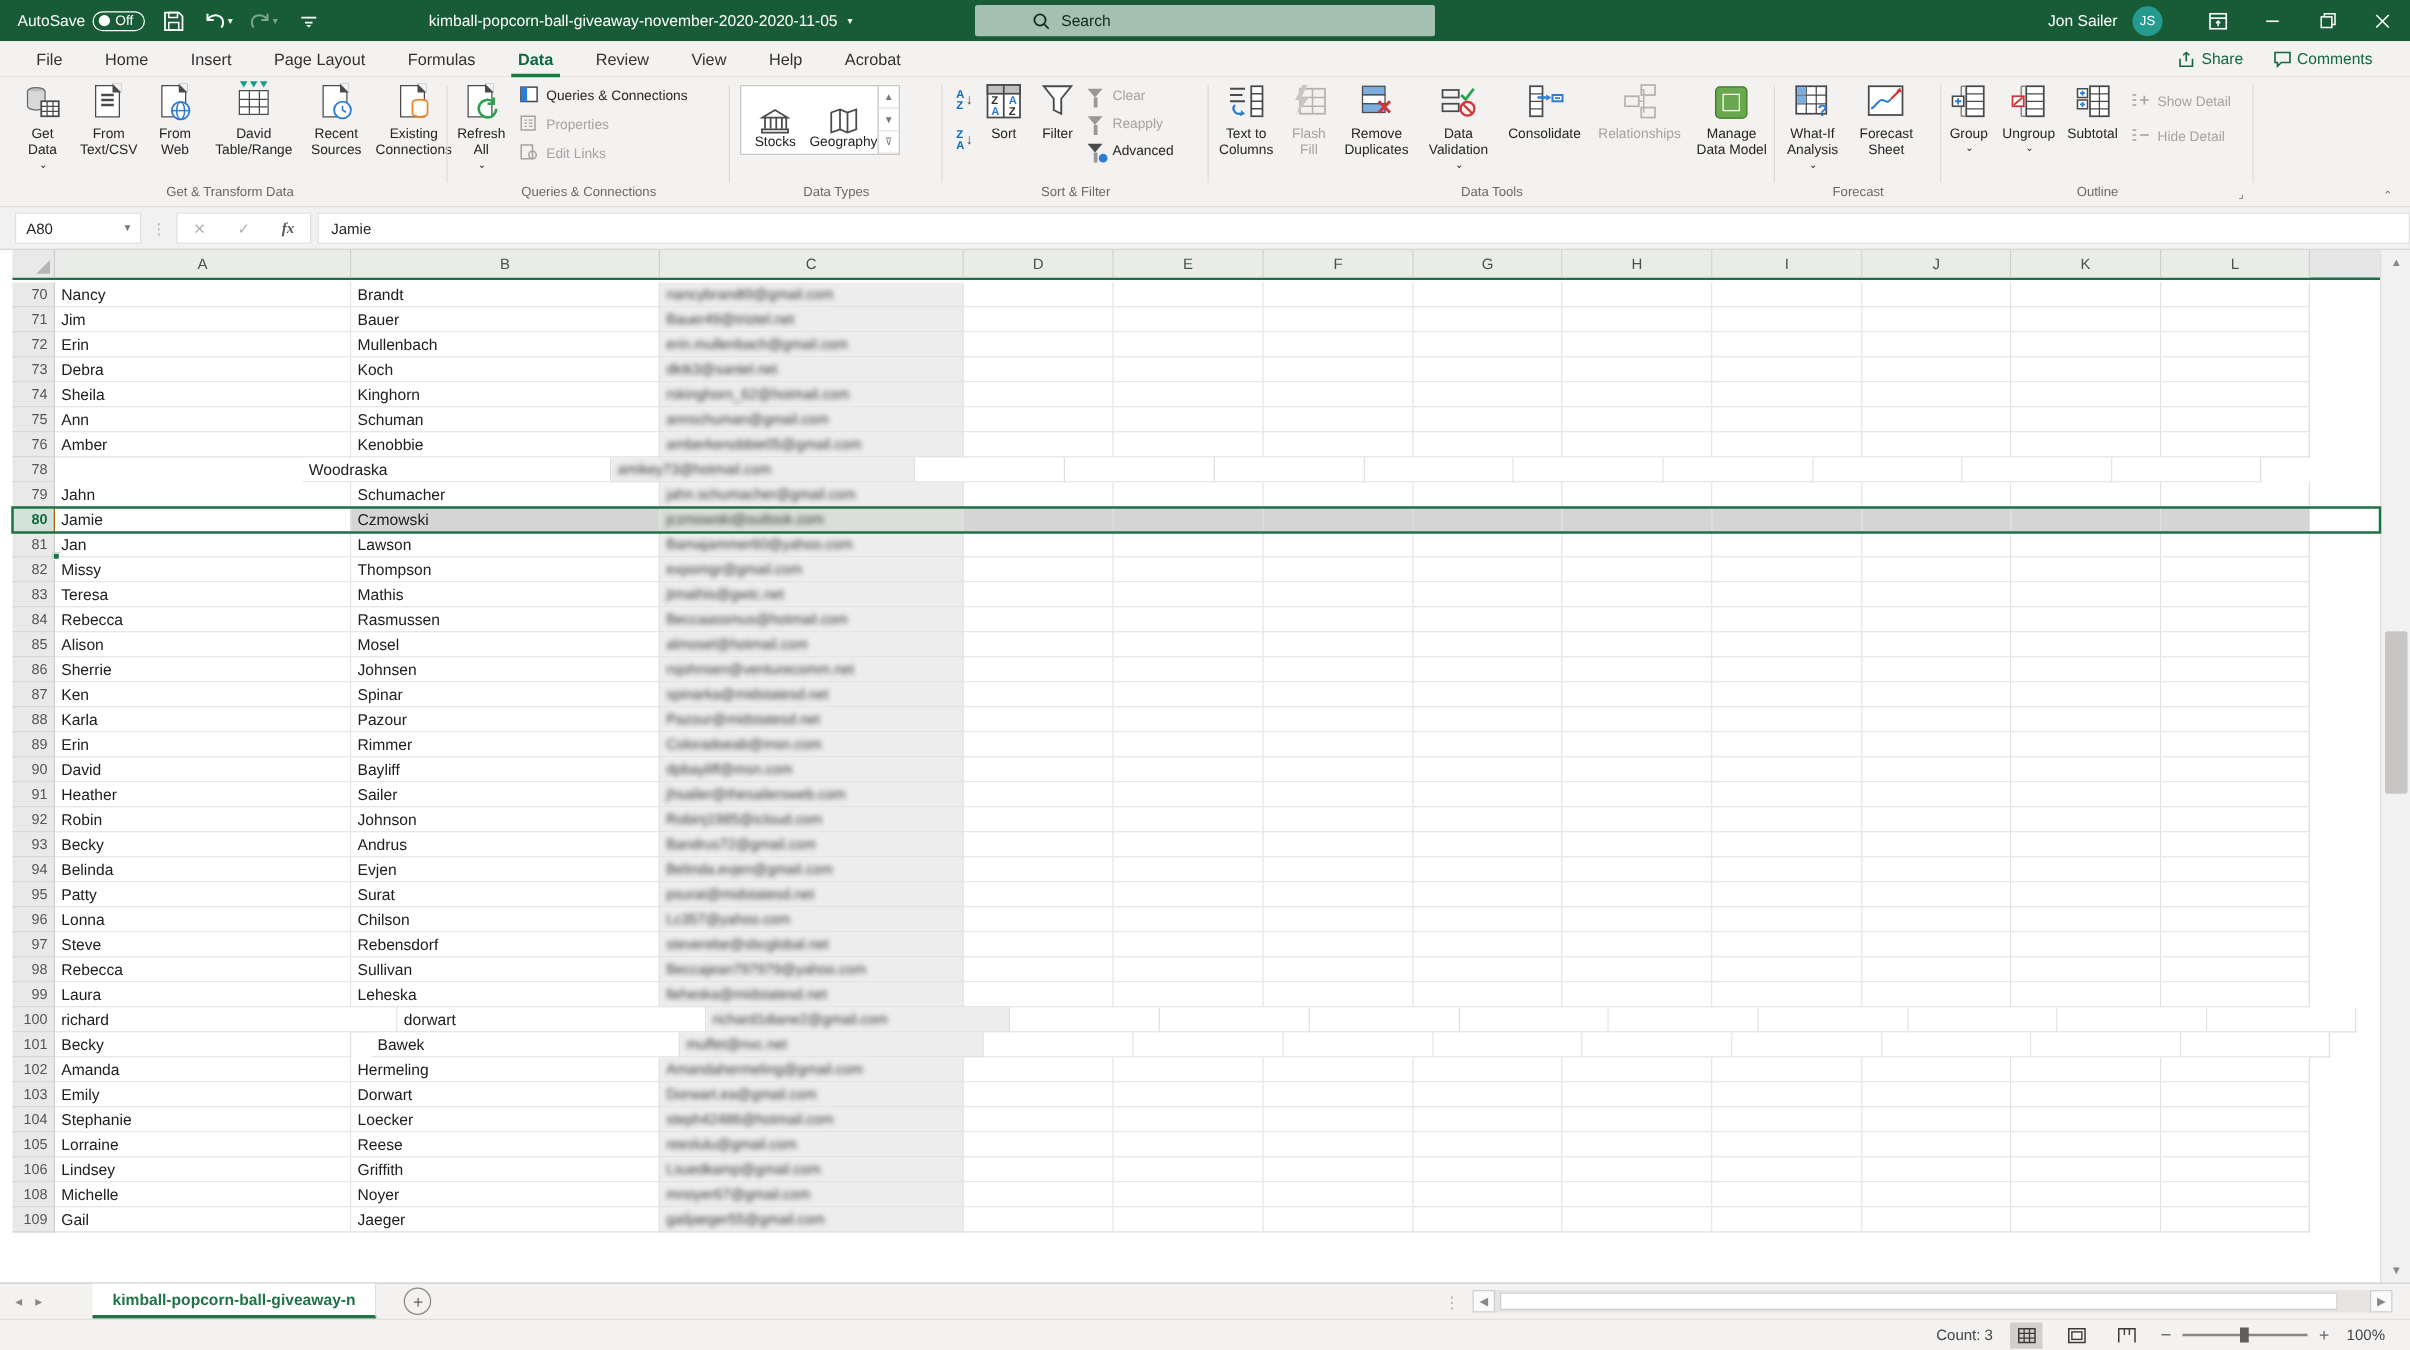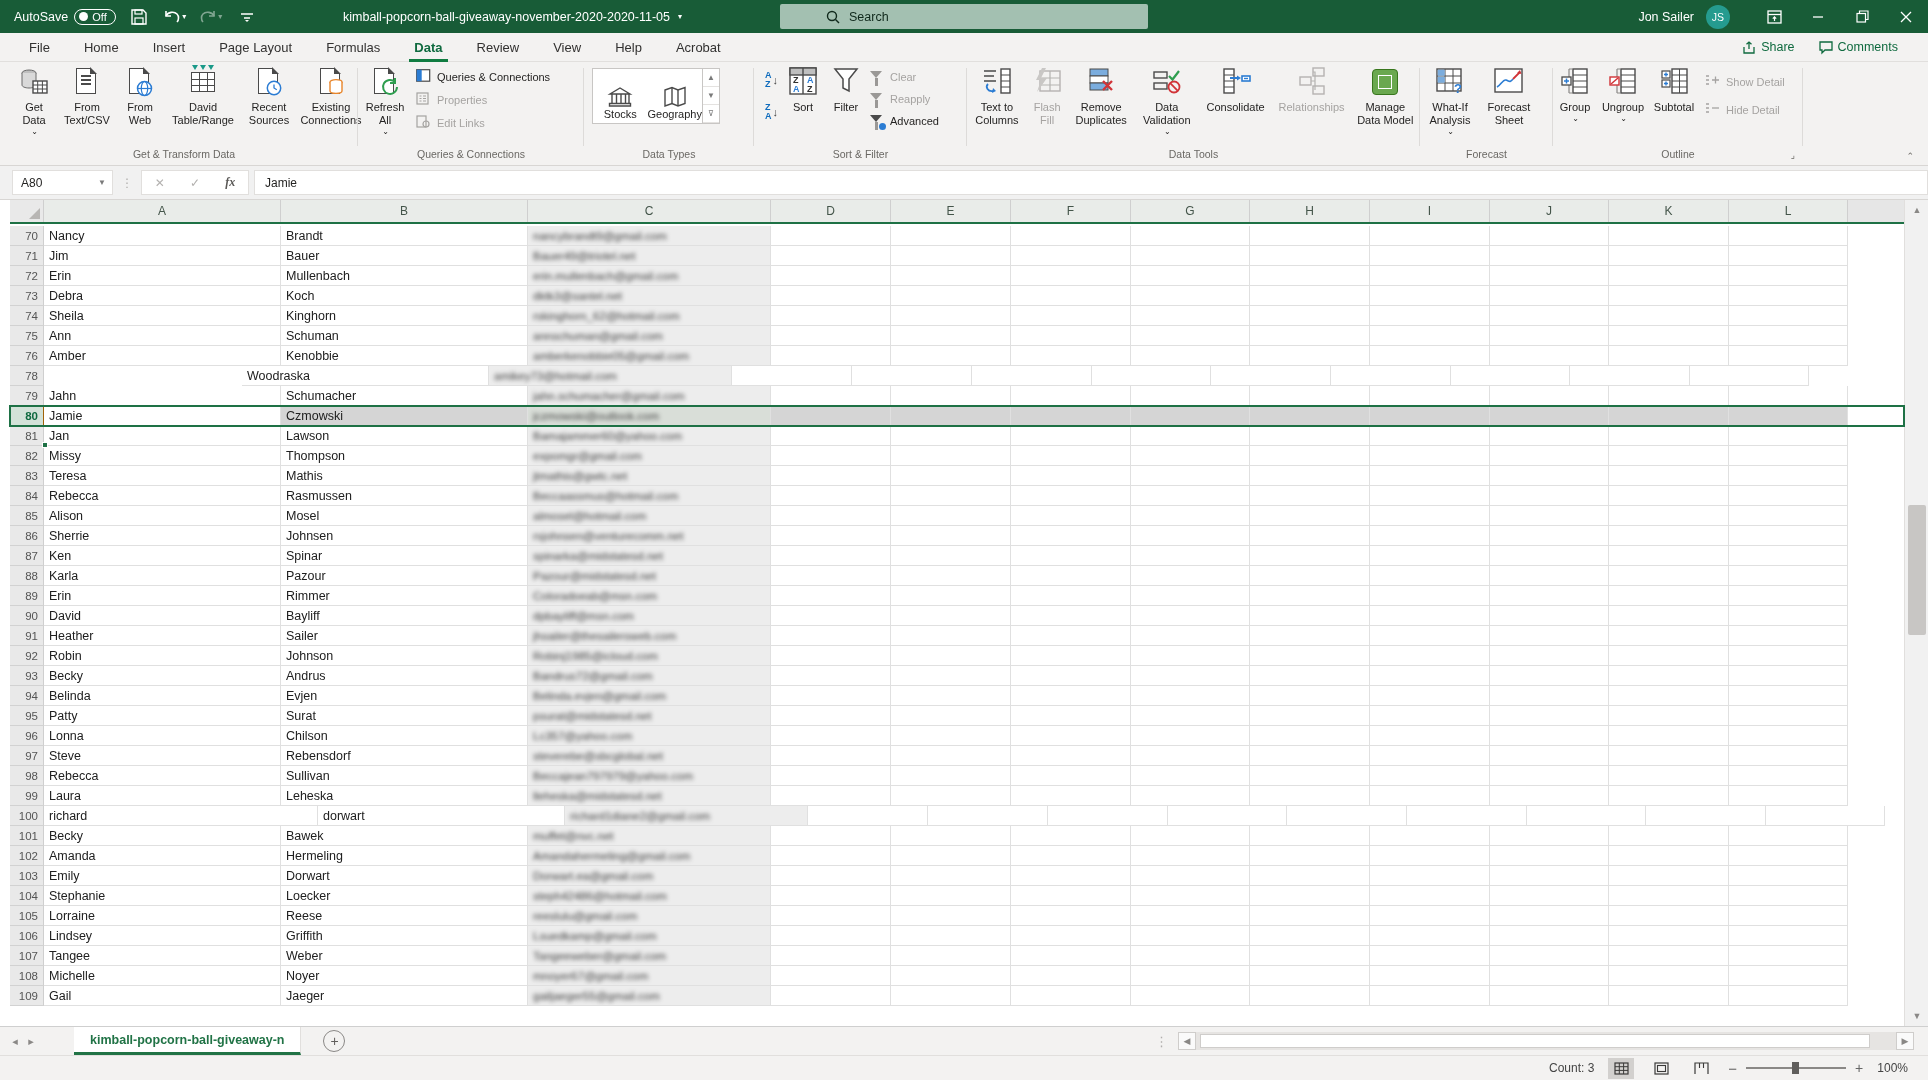--- a/index.html
+++ b/index.html
@@ -1145,21 +1145,21 @@
           <div class="cell" style="width: 119px;"></div>
           <div class="cell" style="width: 120px;"></div>
           <div class="cell" style="width: 120px;"></div>
           <div class="cell" style="width: 119px;"></div>
           <div class="cell" style="width: 120px;"></div>
           <div class="cell" style="width: 119px;"></div>
         </div>
         <div class="grow">
           <div class="rownum">101</div>
           <div class="cell" style="width: 237px;">Becky</div>
-          <div class="cell" style="width: 247px;">Bawek</div>
+          <div class="cell" style="width: 247px; margin-left: 16px;">Bawek</div>
           <div class="cell email" style="width: 243px;">
             <span>muffet@nvc.net</span>
           </div>
           <div class="cell" style="width: 120px;"></div>
           <div class="cell" style="width: 120px;"></div>
           <div class="cell" style="width: 120px;"></div>
           <div class="cell" style="width: 119px;"></div>
           <div class="cell" style="width: 120px;"></div>
           <div class="cell" style="width: 120px;"></div>
           <div class="cell" style="width: 119px;"></div>
@@ -1233,37 +1233,20 @@
           <div class="cell" style="width: 119px;"></div>
           <div class="cell" style="width: 120px;"></div>
           <div class="cell" style="width: 119px;"></div>
         </div>
         <div class="grow">
           <div class="rownum">106</div>
           <div class="cell" style="width: 237px;">Lindsey</div>
           <div class="cell" style="width: 247px;">Griffith</div>
           <div class="cell email" style="width: 243px;">
             <span>Lsuedkamp@gmail.com</span>
-          </div>
-          <div class="cell" style="width: 120px;"></div>
-          <div class="cell" style="width: 120px;"></div>
-          <div class="cell" style="width: 120px;"></div>
-          <div class="cell" style="width: 119px;"></div>
-          <div class="cell" style="width: 120px;"></div>
-          <div class="cell" style="width: 120px;"></div>
-          <div class="cell" style="width: 119px;"></div>
-          <div class="cell" style="width: 120px;"></div>
-          <div class="cell" style="width: 119px;"></div>
-        </div>
-        <div class="grow">
-          <div class="rownum">107</div>
-          <div class="cell" style="width: 237px;">Tangee</div>
-          <div class="cell" style="width: 247px;">Weber</div>
-          <div class="cell email" style="width: 243px;">
-            <span>Tangeeweber@gmail.com</span>
           </div>
           <div class="cell" style="width: 120px;"></div>
           <div class="cell" style="width: 120px;"></div>
           <div class="cell" style="width: 120px;"></div>
           <div class="cell" style="width: 119px;"></div>
           <div class="cell" style="width: 120px;"></div>
           <div class="cell" style="width: 120px;"></div>
           <div class="cell" style="width: 119px;"></div>
           <div class="cell" style="width: 120px;"></div>
           <div class="cell" style="width: 119px;"></div>

